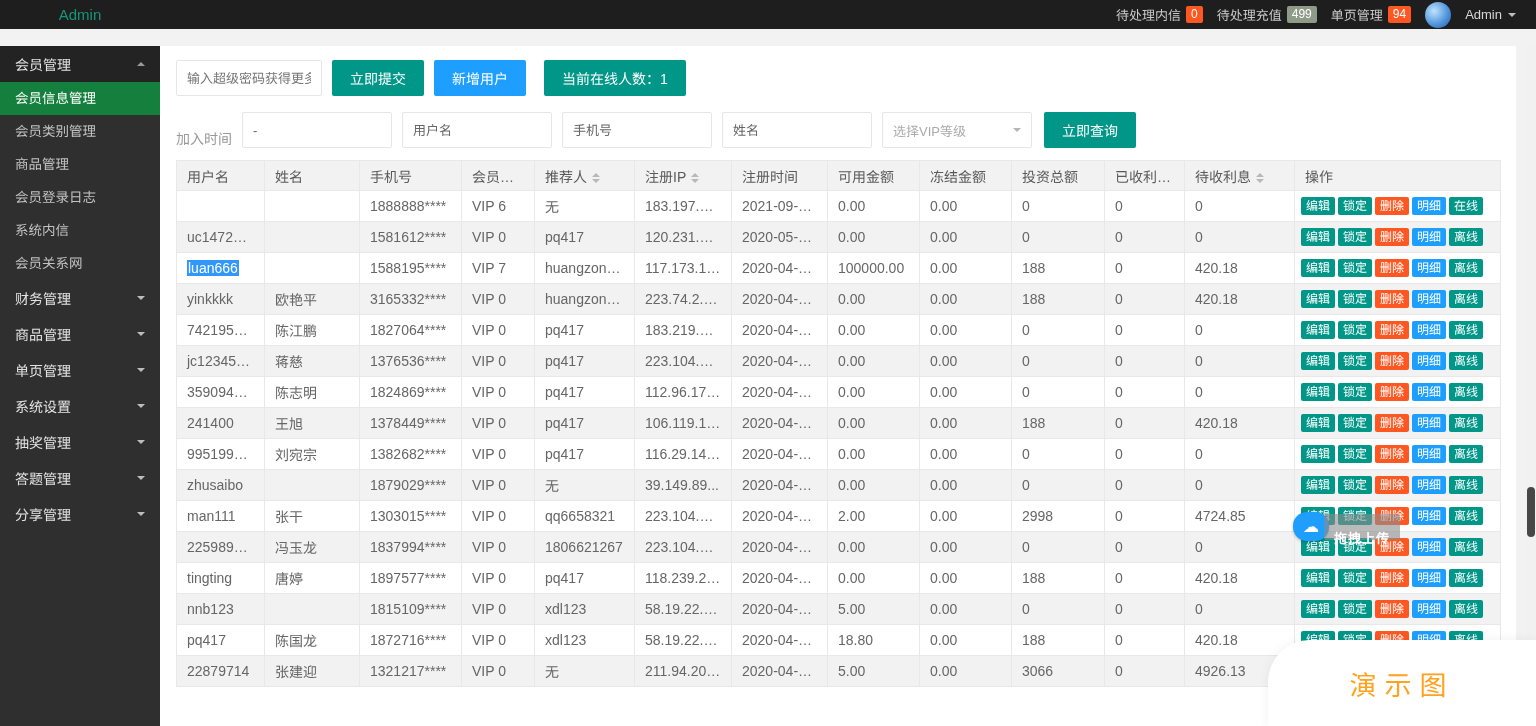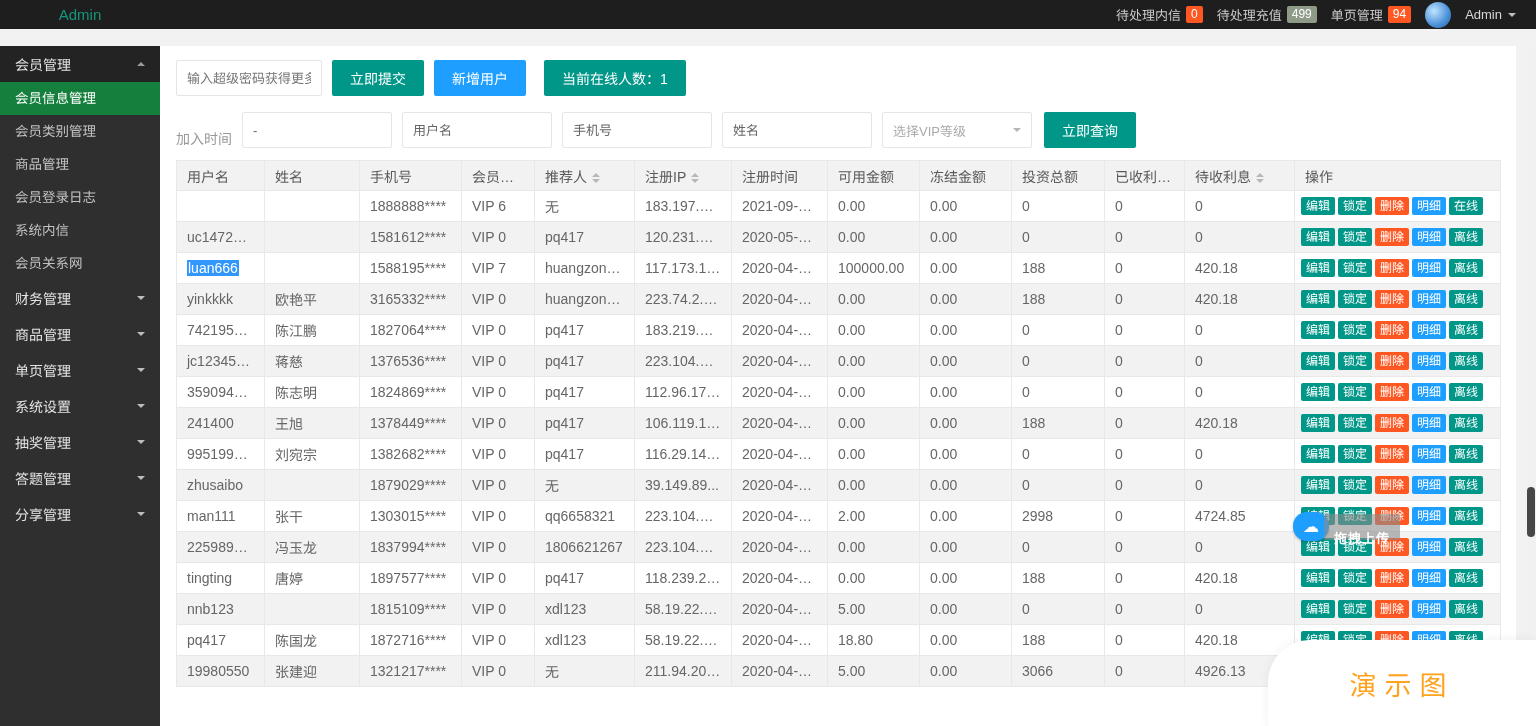--- a/index.html
+++ b/index.html
@@ -433,21 +433,21 @@
             <td>58.19.22.115</td>
             <td>2020-04-28...</td>
             <td>18.80</td>
             <td>0.00</td>
             <td>188</td>
             <td>0</td>
             <td>420.18</td>
             <td class="ops"><a class="abtn btn-teal">编辑</a><a class="abtn btn-teal">锁定</a><a class="abtn btn-red">删除</a><a class="abtn btn-blue">明细</a><a class="abtn btn-teal">离线</a></td>
           </tr>
           <tr>
-            <td>19980550</td>
+            <td>22879714</td>
             <td>张建迎</td>
             <td>1321217****</td>
             <td>VIP 0</td>
             <td>无</td>
             <td>211.94.208...</td>
             <td>2020-04-28...</td>
             <td>5.00</td>
             <td>0.00</td>
             <td>3066</td>
             <td>0</td>

